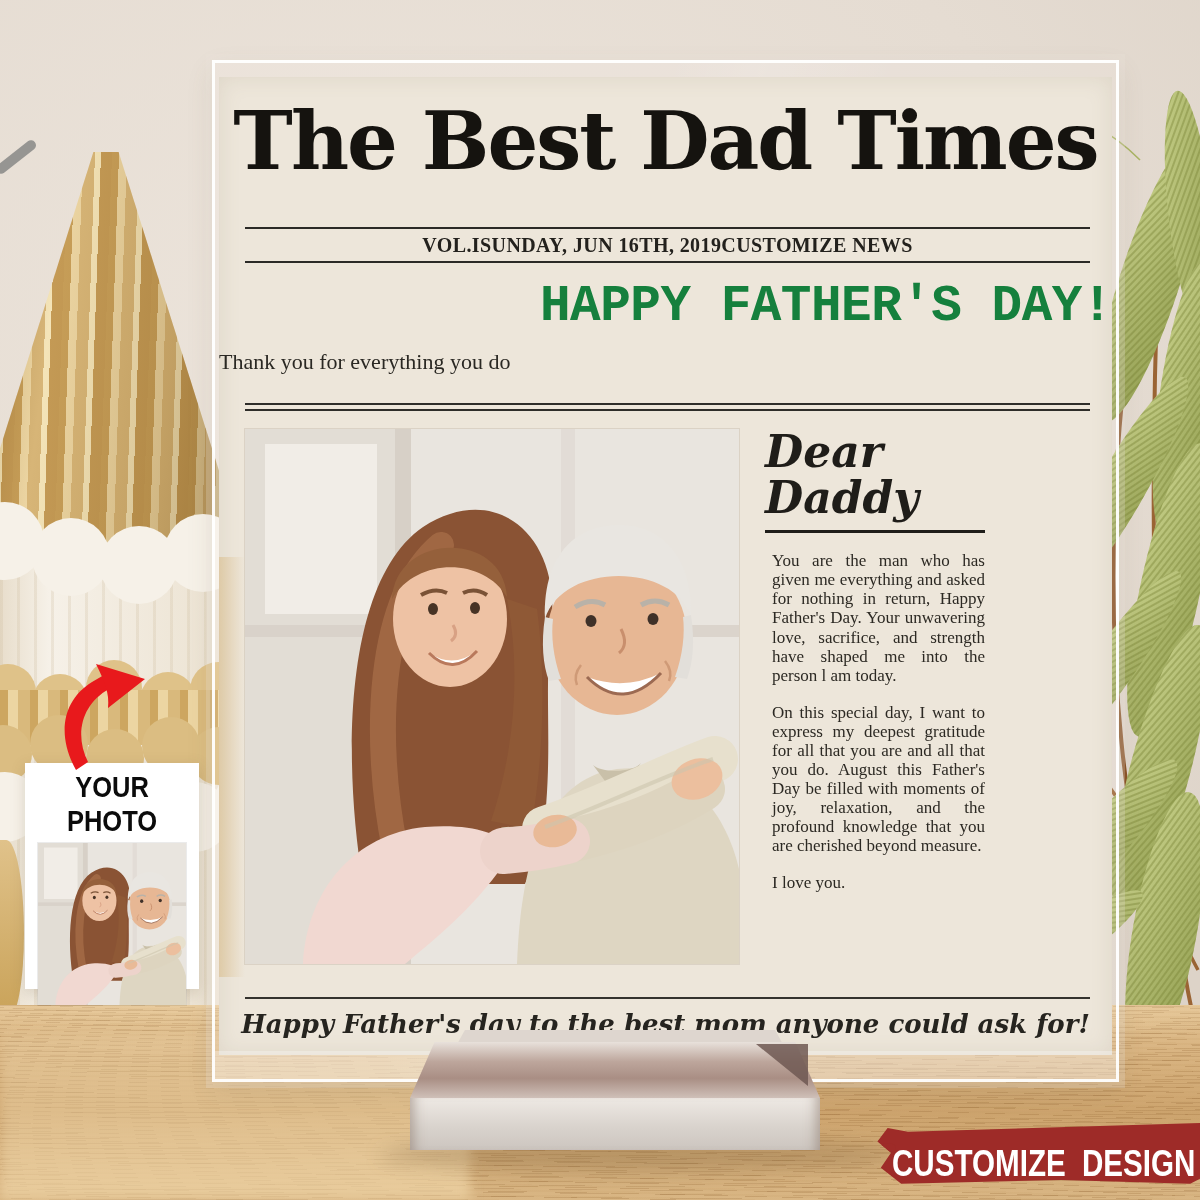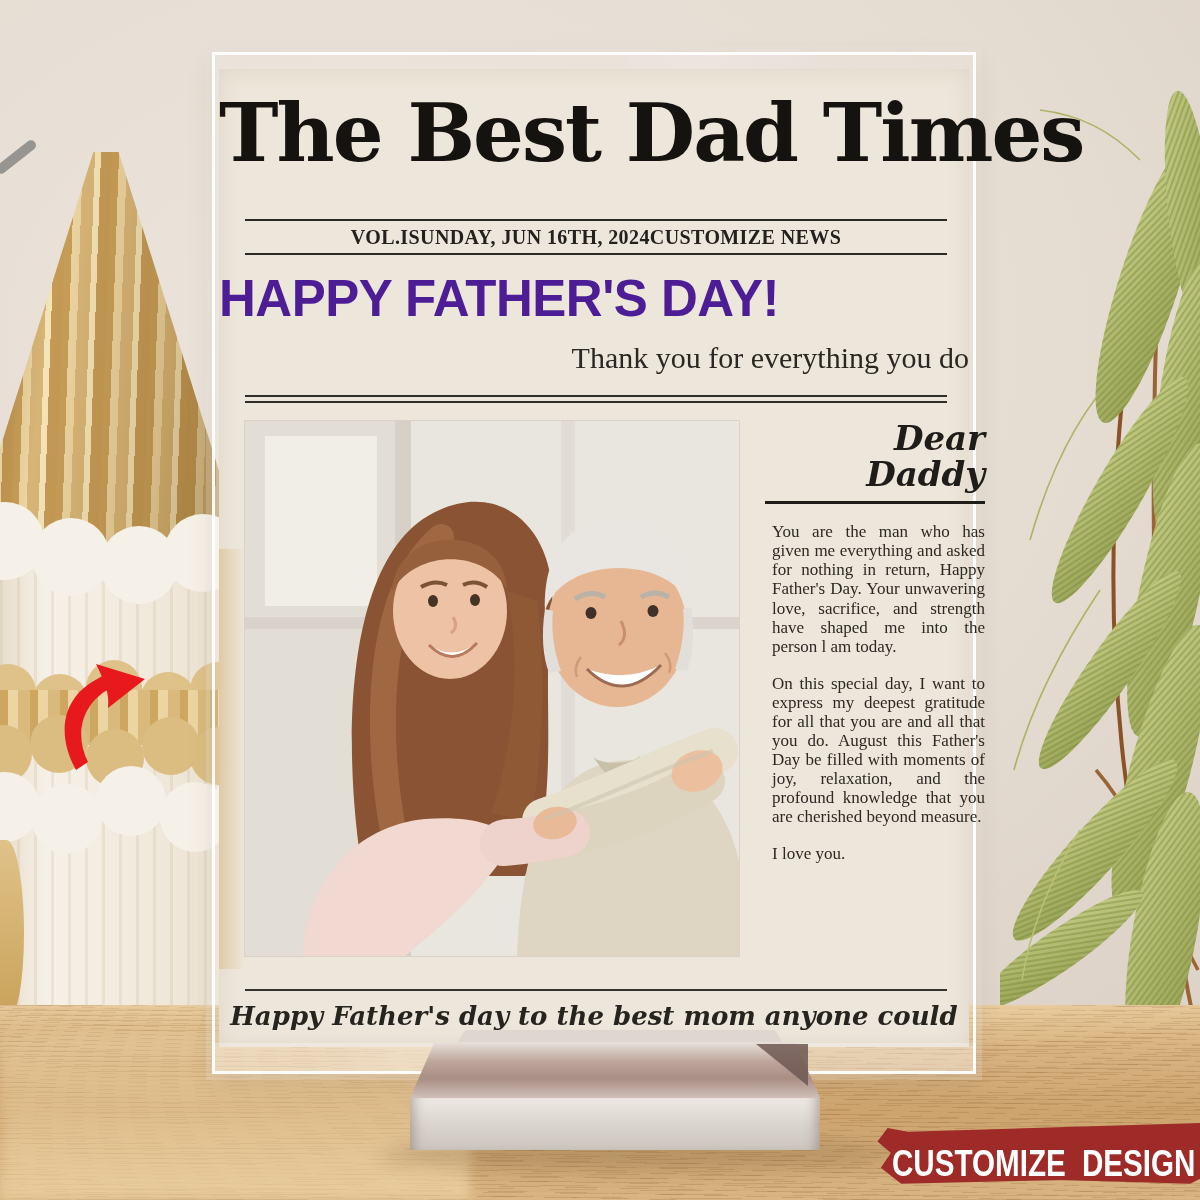--- a/index.html
+++ b/index.html
@@ -40,50 +40,50 @@
   .table{position:absolute;left:0;top:1005px;width:100%;height:195px;
     background:
       radial-gradient(130% 60% at 50% -8%, rgba(255,238,200,.55), rgba(255,255,255,0) 55%),
       repeating-radial-gradient(190% 130% at 16% 235%, rgba(150,104,52,0) 0 24px, rgba(148,102,50,.26) 24px 29px, rgba(196,156,100,.14) 29px 46px),
       repeating-radial-gradient(170% 115% at 82% -125%, rgba(150,104,52,0) 0 30px, rgba(140,96,48,.20) 30px 35px),
       linear-gradient(180deg,#e2c191,#cda46e 55%,#d9b684);}
   .table-blur{position:absolute;left:0;top:1035px;width:470px;height:165px;
     background:linear-gradient(180deg, rgba(247,228,190,.25), rgba(240,214,168,.7));
     filter:blur(6px);}
   
-  .plaque{position:absolute;left:212px;top:52px;width:764px;height:1022px;box-sizing:border-box;
+  .plaque{position:absolute;left:212px;top:60px;width:907px;height:1022px;box-sizing:border-box;
     border:3px solid rgba(255,255,255,.95);background:rgba(252,250,247,.14);
     box-shadow:0 0 0 6px rgba(235,228,220,.25), 0 10px 25px rgba(110,90,65,.12);}
   .plaque::before{content:"";position:absolute;inset:0;pointer-events:none;
     background:linear-gradient(106deg, rgba(255,255,255,0) 38%, rgba(255,255,255,.12) 46%, rgba(255,255,255,0) 58%);}
   .plaque::after{content:"";position:absolute;left:0;right:0;bottom:0;height:28px;
     background:rgba(255,255,255,.3);}
   .paper{position:absolute;left:4px;top:14px;width:calc(100% - 8px);height:978px;
     background:#ede6da;box-shadow:inset 0 0 22px rgba(130,110,85,.14);}
   .gold-reflect{position:absolute;left:0;top:480px;width:26px;height:420px;
     background:linear-gradient(90deg, rgba(214,178,116,.45), rgba(214,178,116,0));}
   .masthead-title{position:absolute;left:0;top:24px;width:100%;text-align:center;white-space:nowrap;
     font-family:"DejaVu Serif",serif;font-weight:700;font-size:80px;letter-spacing:-2px;
     color:#15130f;line-height:1;}
   .vol-row{position:absolute;left:26px;right:22px;top:150px;height:32px;
     border-top:2px solid #2b2a26;border-bottom:2px solid #2b2a26;
     display:flex;align-items:center;justify-content:center;
     font-weight:600;font-size:20px;letter-spacing:.4px;color:#23211d;}
-  .headline{position:absolute;left:0;top:198px;width:100%;text-align:left;
-    font-family:Liberation Sans, sans-serif;font-weight:700;font-size:51px;letter-spacing:-.5px;
-    color:#4c1d95;line-height:1.25;}
-  .subhead{position:absolute;left:0;top:272px;width:100%;text-align:right;
-    font-size:30px;color:#2a2823;}
+  .headline{position:absolute;left:0;top:198px;width:100%;text-align:right;
+    font-family:Liberation Mono, monospace;font-weight:700;font-size:51px;letter-spacing:-.5px;
+    color:#15803d;line-height:1.25;}
+  .subhead{position:absolute;left:0;top:272px;width:100%;text-align:left;
+    font-size:22px;color:#2a2823;}
   .double-rule{position:absolute;left:26px;right:22px;top:326px;height:4px;
     border-top:2px solid #2e2d29;border-bottom:2px solid #2e2d29;}
   .main-photo{position:absolute;left:26px;top:352px;width:494px;height:535px;
     box-shadow:0 0 0 1px rgba(120,100,80,.15);}
   .article{position:absolute;left:546px;top:352px;width:220px;color:#2c2923;}
   .article h2{margin:0;font-family:"DejaVu Serif",serif;font-style:italic;font-weight:600;
-    font-size:34px;text-align:right;color:#1f1d19;line-height:1.05;}
+    font-size:44px;text-align:left;color:#1f1d19;line-height:1.05;}
   .head-rule{height:0;border-top:3px solid #1f1d19;margin-top:9px;}
   .article p{margin:18px 0 0 7px;font-size:17px;line-height:1.12;text-align:justify;}
   .article p.salute{text-align:left;}
   .bottom-rule{position:absolute;left:26px;right:22px;top:920px;border-top:2px solid #35332e;}
   .footer-note{position:absolute;left:0;top:932px;width:100%;text-align:center;
     font-style:italic;font-weight:600;font-size:26px;color:#26241f;
     font-family:"DejaVu Serif",serif;}
   
   .photo-card{position:absolute;left:25px;top:763px;width:174px;height:226px;background:#ffffff;
     box-shadow:0 4px 14px rgba(90,70,45,.18);}
@@ -247,21 +247,21 @@
   <div class="table"></div>
   <div class="table-blur"></div>
   <div class="base-shadow"></div>
 
   <div class="plaque">
     <div class="paper">
       <div class="gold-reflect"></div>
       <div class="masthead-title">The Best Dad Times</div>
       <div class="vol-row">
         <span>VOL.I</span>
-        <span>SUNDAY, JUN 16TH, 2024</span>
+        <span>SUNDAY, JUN 16TH, 2019</span>
         <span>CUSTOMIZE NEWS</span>
       </div>
       <div class="headline">HAPPY FATHER'S DAY!</div>
       <div class="subhead">Thank you for everything you do</div>
       <div class="double-rule"></div>
 
       <svg class="main-photo" viewBox="0 0 494 535" preserveAspectRatio="none">
         <use href="#fam" width="494" height="535"></use>
       </svg>
 
@@ -271,20 +271,26 @@
         <p>You are the man who has given me everything and asked for nothing in return, Happy Father's Day. Your unwavering love, sacrifice, and strength have shaped me into the person l am today.</p>
         <p>On this special day, I want to express my deepest gratitude for all that you are and all that you do. August this Father's Day be filled with moments of joy, relaxation, and the profound knowledge that you are cherished beyond measure.</p>
         <p class="salute">I love you.</p>
       </div>
 
       <div class="bottom-rule"></div>
       <div class="footer-note">Happy Father's day to the best mom anyone could ask for!</div>
     </div>
   </div>
 
+  <div class="photo-card">
+    <div class="photo-card-label">YOUR PHOTO</div>
+    <svg class="photo-card-img" viewBox="0 0 494 535" width="148" height="162" preserveAspectRatio="none">
+      <use href="#fam" width="494" height="535"></use>
+    </svg>
+  </div>
 
   <svg class="arrow" viewBox="0 0 95 110">
     <path d="M24,108 C6,76 8,40 40,20 L52,13 L57,27 C30,42 22,72 36,100 Z" fill="#e8191c"></path>
     <path d="M44,2 L93,17 L56,46 C58,32 52,18 44,2 Z" fill="#e8191c"></path>
   </svg>
 
   <div class="base">
     <div class="base-back"></div>
     <div class="base-top"></div>
     <div class="base-corner"></div>

